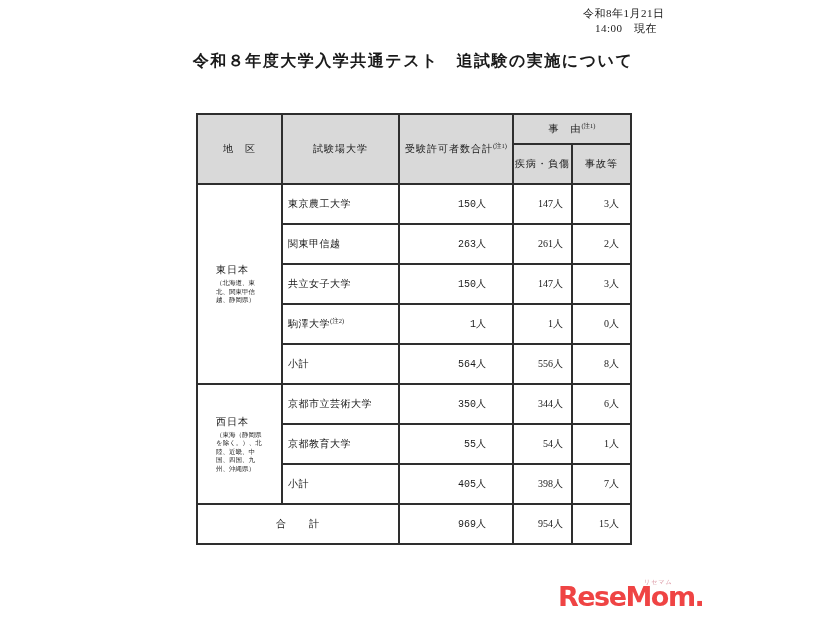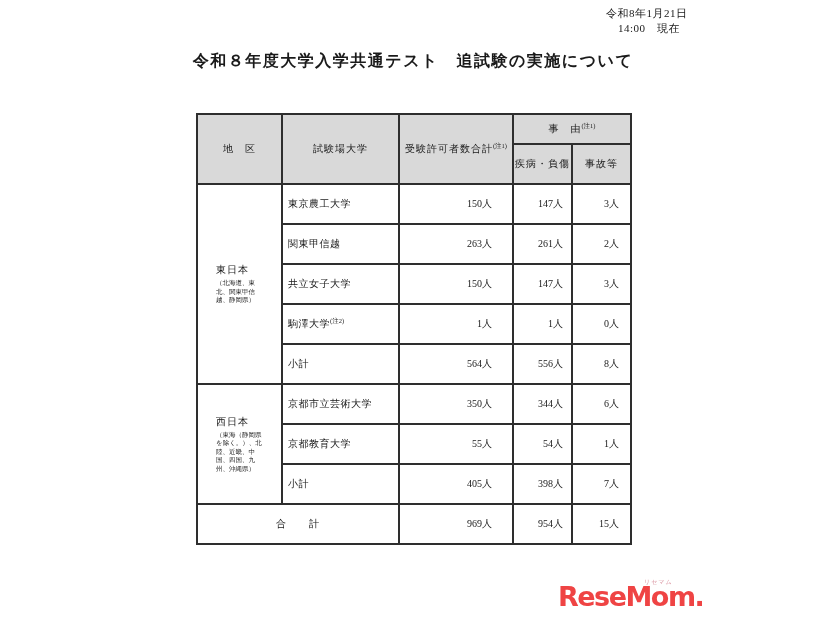--- a/index.html
+++ b/index.html
@@ -18,21 +18,20 @@
 
   
   .date-block {
     position: absolute;
     top: 6px;
     left: 583px;
     font-size: 11px;
     line-height: 15px;
     letter-spacing: 0.5px;
     white-space: nowrap;
-    margin-left: 23px;
   }
   .date-line2 { padding-left: 12px; }
 
   
   .title {
     position: absolute;
     top: 51px;
     left: 0;
     width: 100%;
     text-align: center;
@@ -65,21 +64,21 @@
   }
   .hrow1 { height: 30px; }
   .hrow2 { height: 40px; }
   .main-table tbody tr { height: 40px; }
   sup.note {
     font-size: 6.5px;
     vertical-align: super;
     letter-spacing: 0;
   }
   td.univ { text-align: left; padding-left: 5px; letter-spacing: 0.5px; }
-  td.num-total { text-align: right; padding-right: 20px; }
+  td.num-total { text-align: right; padding-right: 26px; font-family: Liberation Mono, monospace; }
   td.num-ill   { text-align: right; padding-right: 8px; }
   td.num-acc   { text-align: right; padding-right: 11px; margin-left: 47px; }
   td.region { text-align: left; vertical-align: middle; padding: 18px; }
   .region-name { font-size: 10px; letter-spacing: 1px; }
   .region-detail { font-size: 6.5px; line-height: 8.5px; margin-top: 2px; letter-spacing: 0; }
   td.total-label { text-align: center; letter-spacing: 1px; margin-left: 40px; }
 
   
   .footnotes {
     position: absolute;

